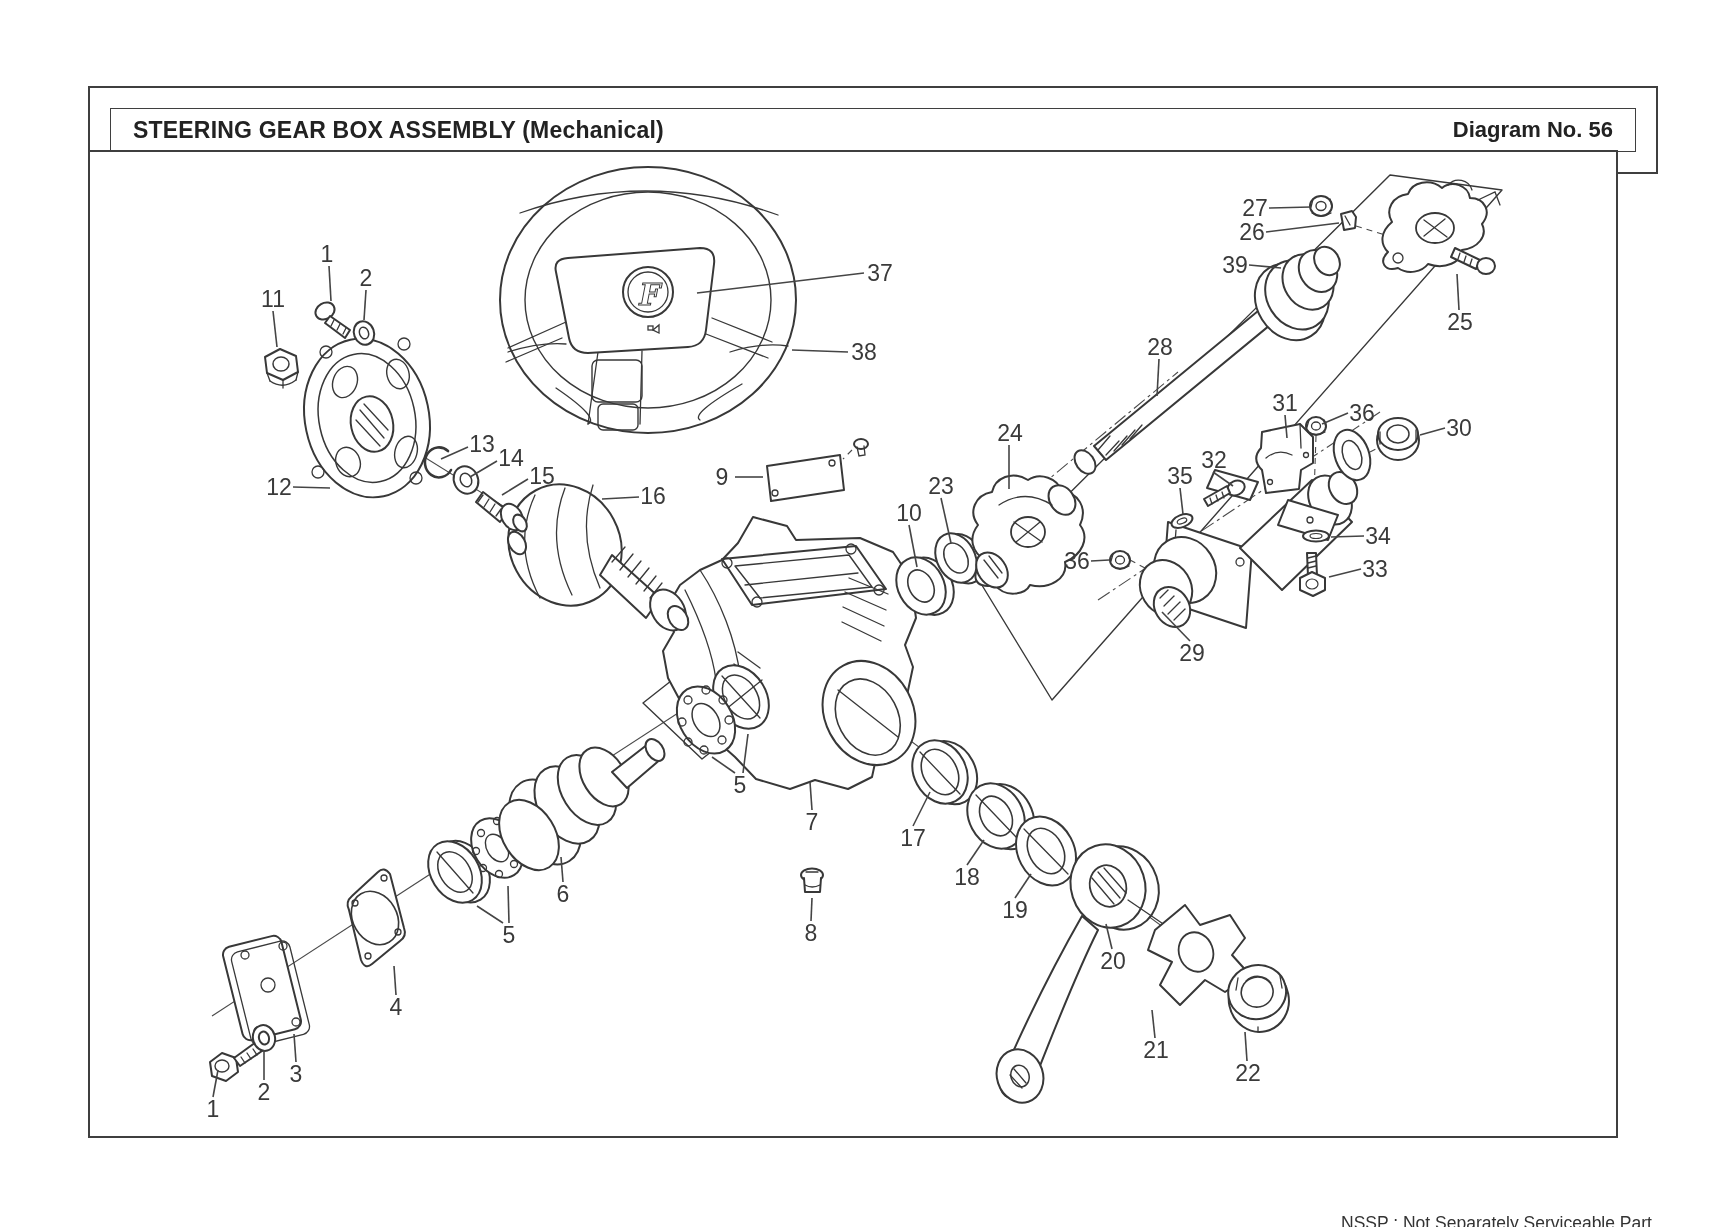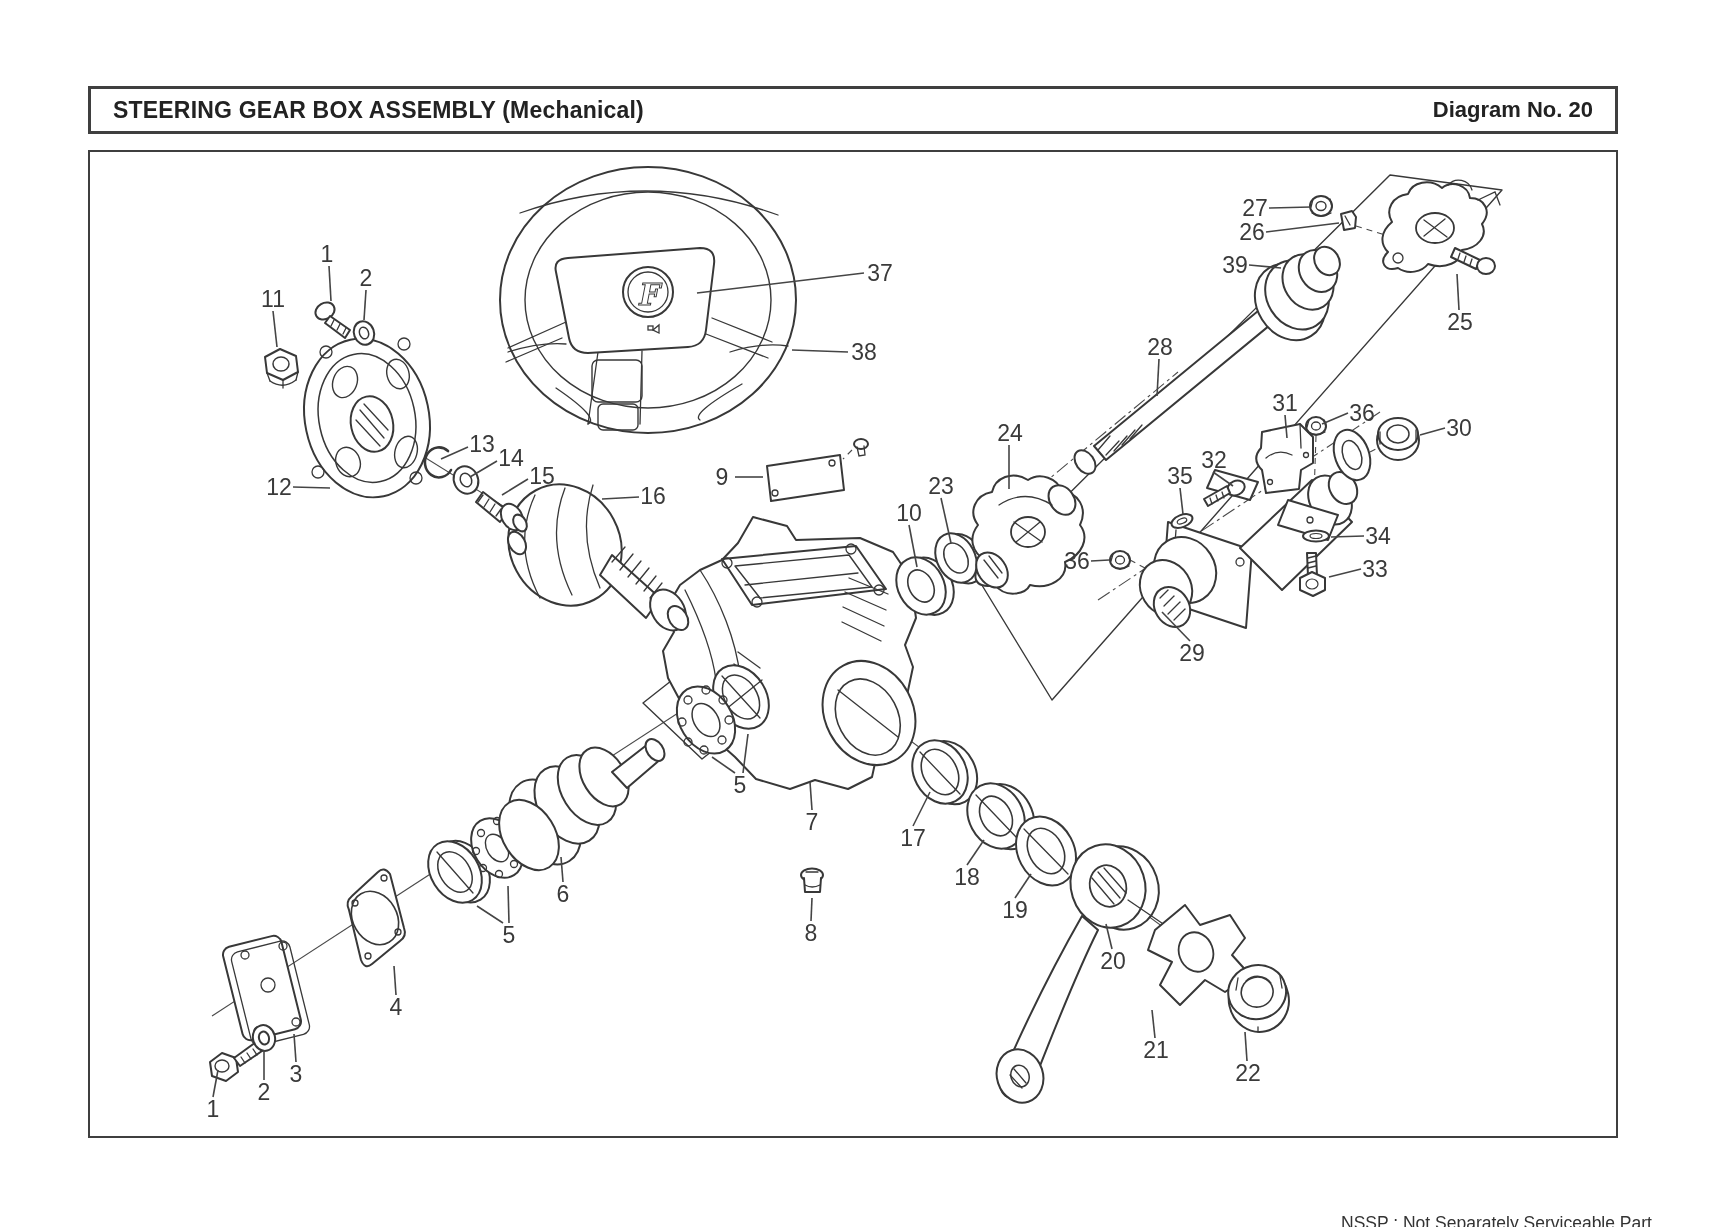--- a/index.html
+++ b/index.html
@@ -1,20 +1,20 @@
 <!DOCTYPE html>
 <html style="--ln: #383838; --tx: #3a3a3a; --bg: #ffffff;"><head>
 <meta charset="utf-8">
 <style>
   :root{ --ln:#383838; --tx:#3a3a3a; --bg:#ffffff; }
   html,body{margin:0;padding:0;}
   body{width:1720px;height:1227px;background:var(--bg);position:relative;overflow:hidden;
        font-family:"Liberation Sans","DejaVu Sans",sans-serif;}
   .header-box{position:absolute;left:88px;top:86px;width:1526px;height:44px;
-      border:2px solid #3f3f3f;padding:0;background:#fff;}
+      border:2px solid #3f3f3f;padding:20px;background:#fff;}
   .header-inner{width:100%;height:100%;border:1px solid #3f3f3f;box-sizing:border-box;
       display:flex;align-items:center;justify-content:space-between;padding:0 22px;}
   .title{font-size:23px;font-weight:bold;color:#222;letter-spacing:.2px;}
   .diagram-no{font-size:22px;font-weight:bold;color:#222;}
   .diagram-box{position:absolute;left:88px;top:150px;width:1526px;height:984px;
       border:2px solid #3f3f3f;background:#fff;}
   svg{position:absolute;left:0;top:0;}
   .footer-note{position:absolute;left:1341px;top:1213px;font-size:17.5px;color:#333;white-space:nowrap;}
   
   .p{fill:#fff;stroke:var(--ln);stroke-width:2;stroke-linejoin:round;stroke-linecap:round;}
@@ -28,21 +28,21 @@
       font-size:23px;text-anchor:middle;dominant-baseline:central;}
   .emblem-f{font-family:"DejaVu Serif","Liberation Serif",serif;font-style:italic;font-weight:bold;
       font-size:30px;fill:none;stroke:var(--ln);stroke-width:1;text-anchor:middle;dominant-baseline:central;}
 </style>
 </head>
 <body>
 
 <div class="header-box">
   <div class="header-inner">
     <span class="title">STEERING GEAR BOX ASSEMBLY (Mechanical)</span>
-    <span class="diagram-no">Diagram No. 20</span>
+    <span class="diagram-no">Diagram No. 56</span>
   </div>
 </div>
 
 <div class="diagram-box"></div>
 
 <svg id="diagram-svg" width="1720" height="1227" viewBox="0 0 1720 1227">
 
   <g>
     <line class="axis" x1="212" y1="1016" x2="695" y2="702"></line>
     <line class="axis" x1="866" y1="708" x2="1262" y2="1000"></line>

